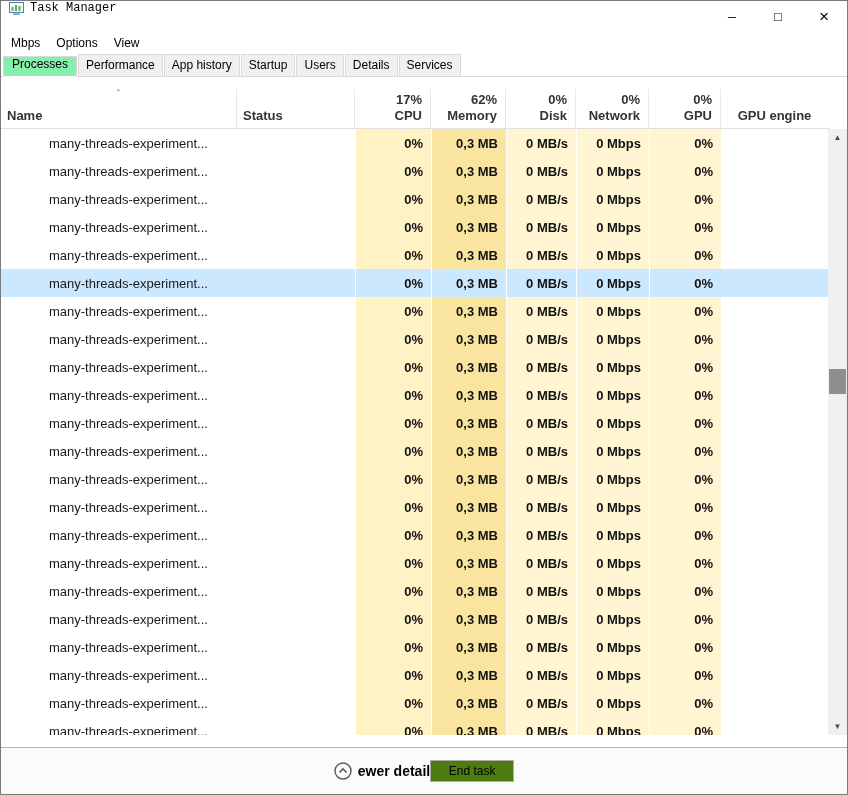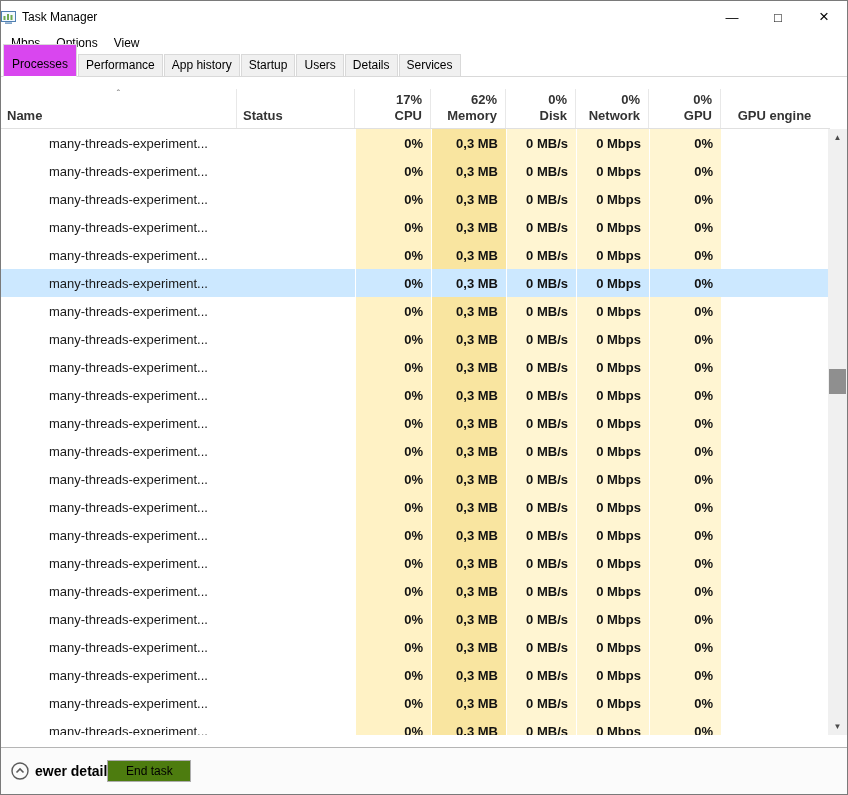--- a/index.html
+++ b/index.html
@@ -2,36 +2,36 @@
 <html style="--heat-cpu: #FFF2C5; --heat-memory: #F9E5A0; --heat-low: #FFF5D2; --selection: #CCE8FF;"><head>
 <meta charset="utf-8">
 <style>
   * { margin:0; padding:0; box-sizing:border-box; }
   html,body { background:#ffffff; font-family:"Liberation Sans","DejaVu Sans",sans-serif; }
   .window{
     width:848px; height:795px; background:#fff; border:1px solid #7a7a7a;
     position:relative; overflow:hidden; display:flex; flex-direction:column;
   }
   
-  .titlebar{ height:32px; display:flex; align-items:center; background:#fff; flex:0 0 auto;}
+  .titlebar{ height:32px; display:flex; align-items:flex-start; padding-left:8px; background:#fff; flex:0 0 auto;font-family:Liberation Mono, monospace;}
   .app-icon{ flex:0 0 auto; }
   .title-text{ font-size:12px; color:#000; margin-left:6px; }
   .win-controls{ margin-left:auto; display:flex; height:100%; }
   .win-btn{ width:46px; height:100%; display:flex; align-items:center; justify-content:center;
     font-size:13px; color:#000; cursor:default; }
   .win-btn.close{ font-size:17px; }
   
   .menubar{ height:20px; display:flex; align-items:center; padding-left:2px; flex:0 0 auto;}
   .menu-item{ font-size:12px; color:#000; padding:0 8px; }
   
   .tabstrip{ height:24px; display:flex; align-items:flex-end; padding-left:2px;
     border-bottom:1px solid #d9d9d9; flex:0 0 auto; }
   .tab{ font-size:12px; color:#000; background:#f0f0f0; border:1px solid #d9d9d9;
     padding:3px 7px 4px; margin-right:1px; margin-bottom:-1px; white-space:nowrap; }
-  .tab.active{ background:#d946ef; border-bottom-color:#fff; padding:12px 8px 5px; }
+  .tab.active{ background:#86efac; border-bottom-color:#fff; padding:0 8px 5px; }
   
   .content{ position:relative; height:670px; flex:0 0 auto; padding-top:12px; }
   .header-row{ display:flex; height:40px; border-bottom:1px solid #e0e0e0; width:829px; }
   .hcell{ position:relative; border-right:1px solid #e8e8e8; display:flex; flex-direction:column;
     justify-content:flex-end; padding:2px 8px 4px 6px; }
   .hcell.align-right{ text-align:right; padding-right:8px; }
   .hpct,.hlbl{ font-size:13px; font-weight:700; color:#333; line-height:16px; }
   .sort-indicator{ position:absolute; top:0px; left:50%; transform:translateX(-50%);
     font-size:10px; color:#777; font-weight:400; }
   .col-name{ width:236px; }
@@ -54,21 +54,21 @@
   .row.selected .cell{ background:var(--selection); }
   
   .scrollbar{ position:absolute; top:52px; right:0; width:19px; height:606px; background:#f0f0f0; }
   .scroll-btn{ position:absolute; left:0; width:19px; height:17px; display:flex; align-items:center;
     justify-content:center; font-size:8px; color:#4a4a4a; }
   .scroll-btn.up{ top:0; }
   .scroll-btn.down{ bottom:0; }
   .scroll-thumb{ position:absolute; left:1px; top:240px; width:17px; height:25px; background:#8f8f8f; }
   
   .footer{ flex:1 1 auto; border-top:1px solid #b5b5b5; background:#fbfbfb; display:flex;
-    align-items:center; justify-content:flex-start; padding:12px 10px; }
+    align-items:center; justify-content:center; padding:12px 10px; }
   .fewer{ display:flex; align-items:center; gap:6px; }
   .fewer-label{ font-size:14px; font-weight:700; color:#000; }
   .end-task{ font-family:inherit; font-size:12px; color:#000; background:#4d7c0f;
     border:1px solid #adadad; width:84px; height:22px; }
 </style>
 </head>
 <body>
 
 <div class="window">
 

